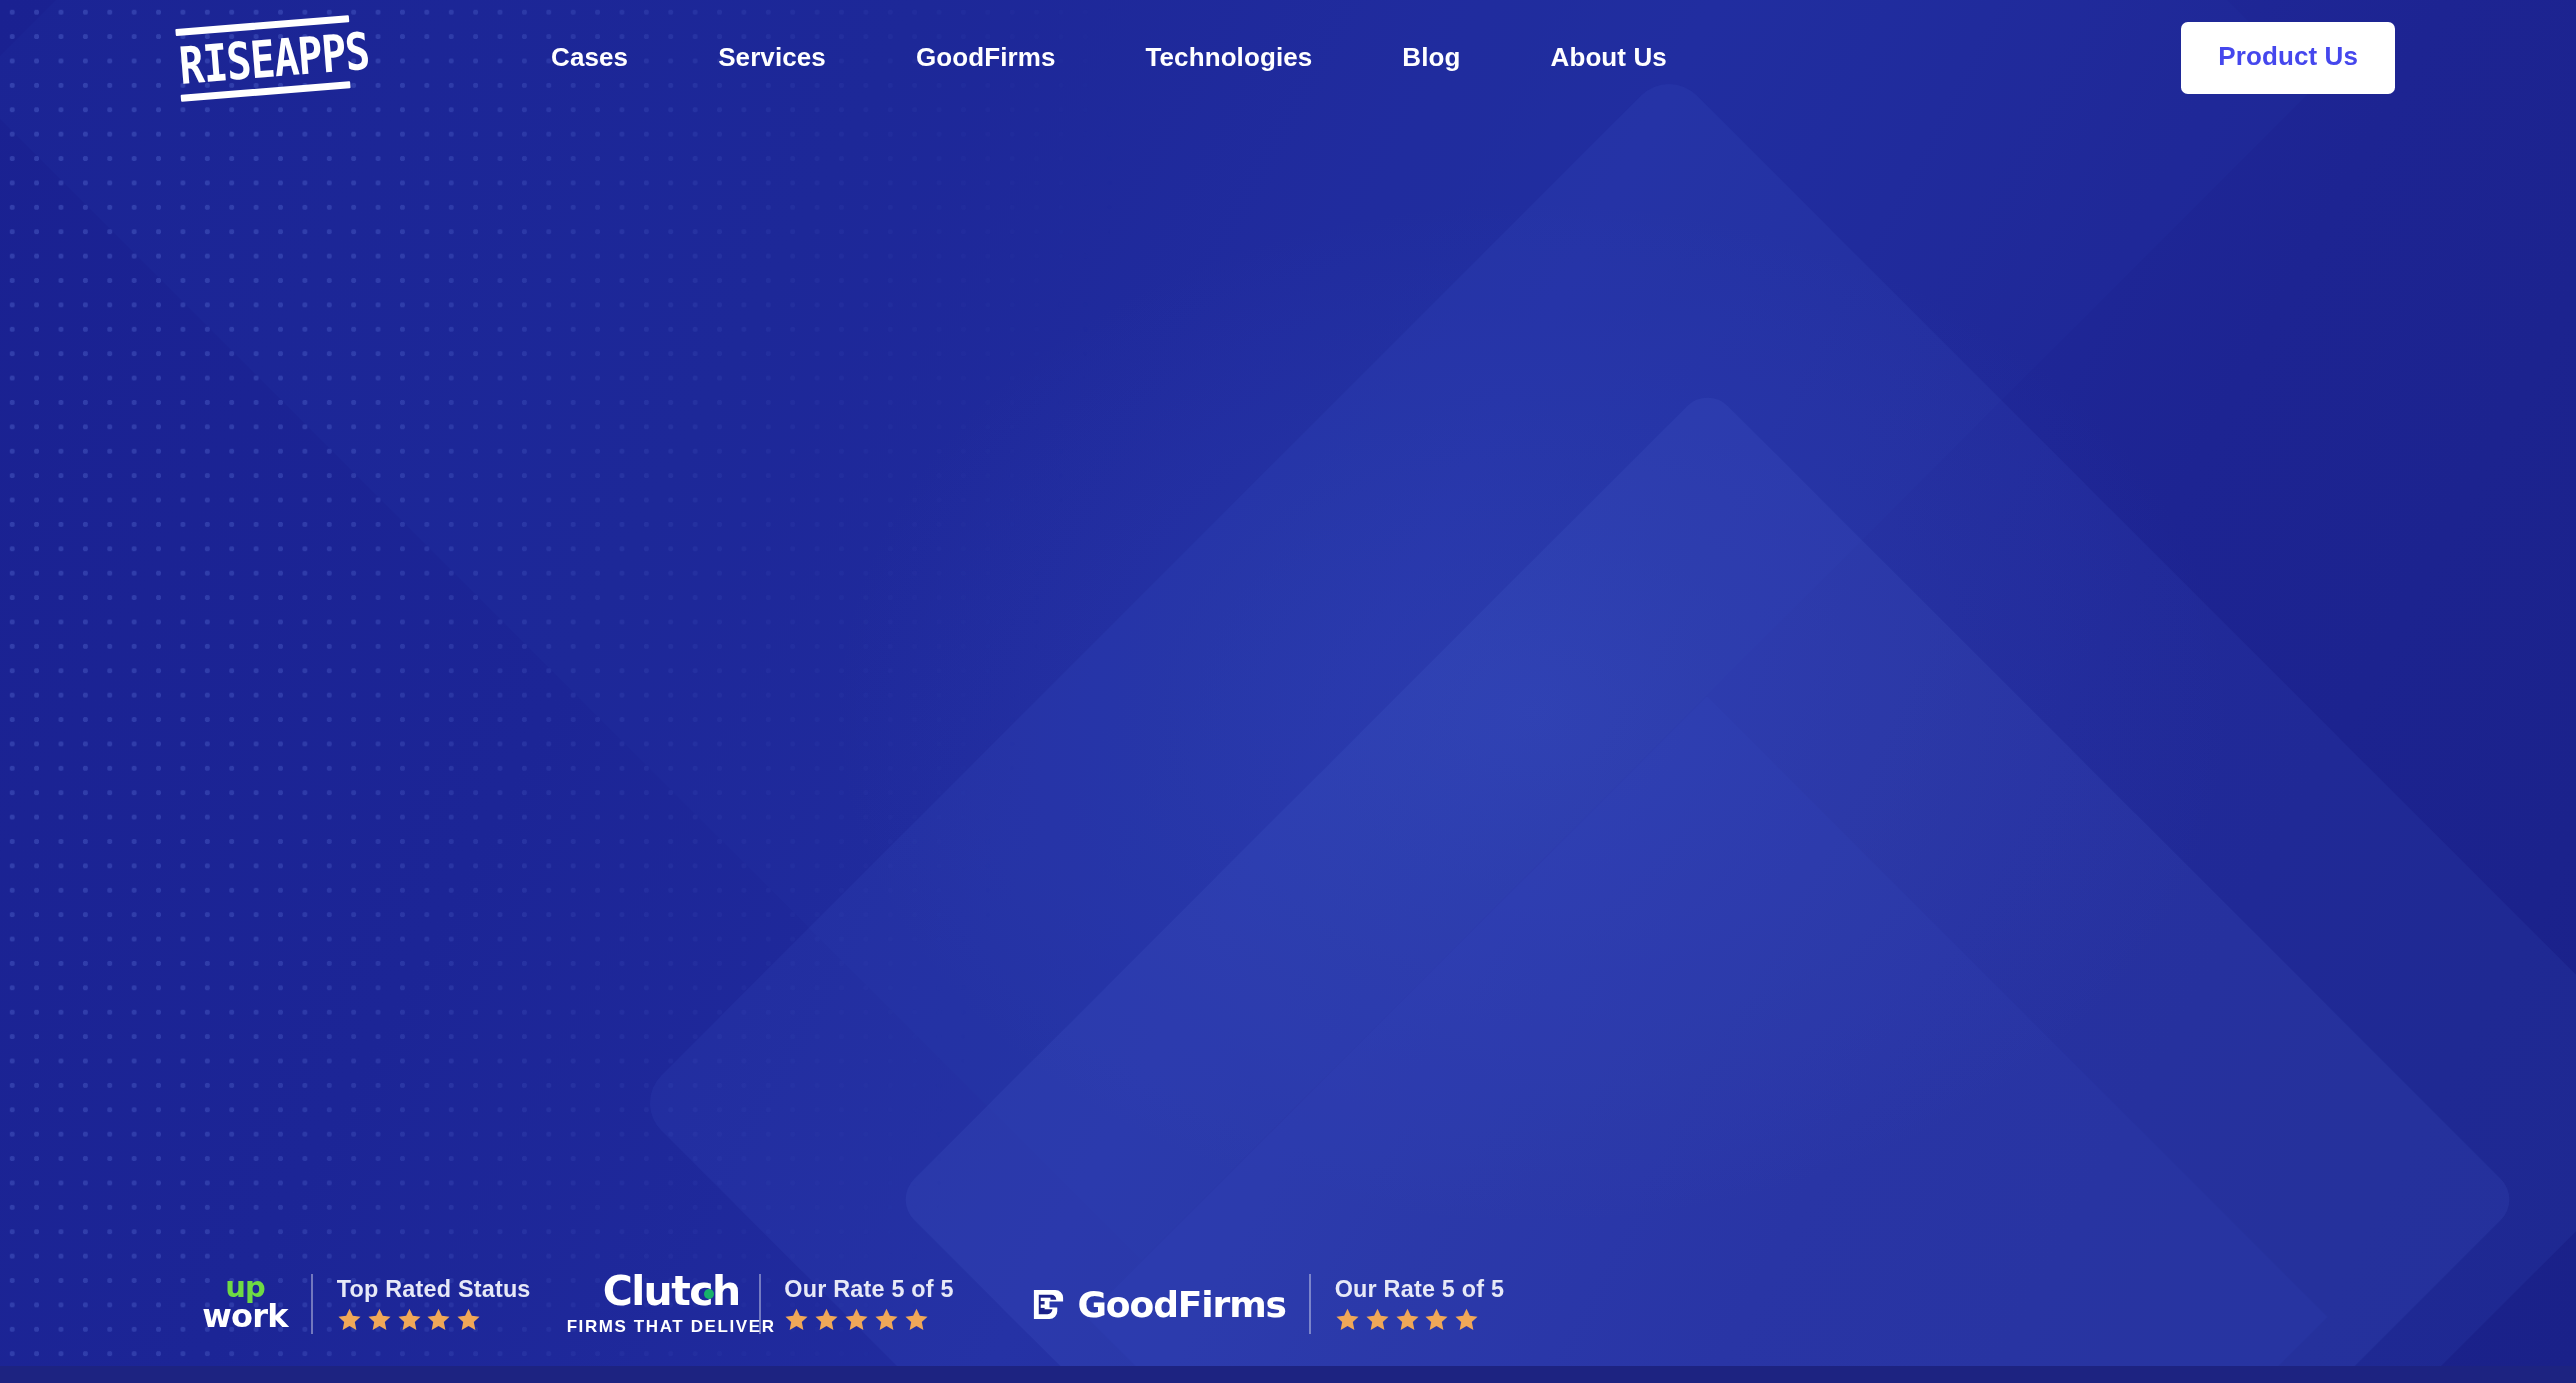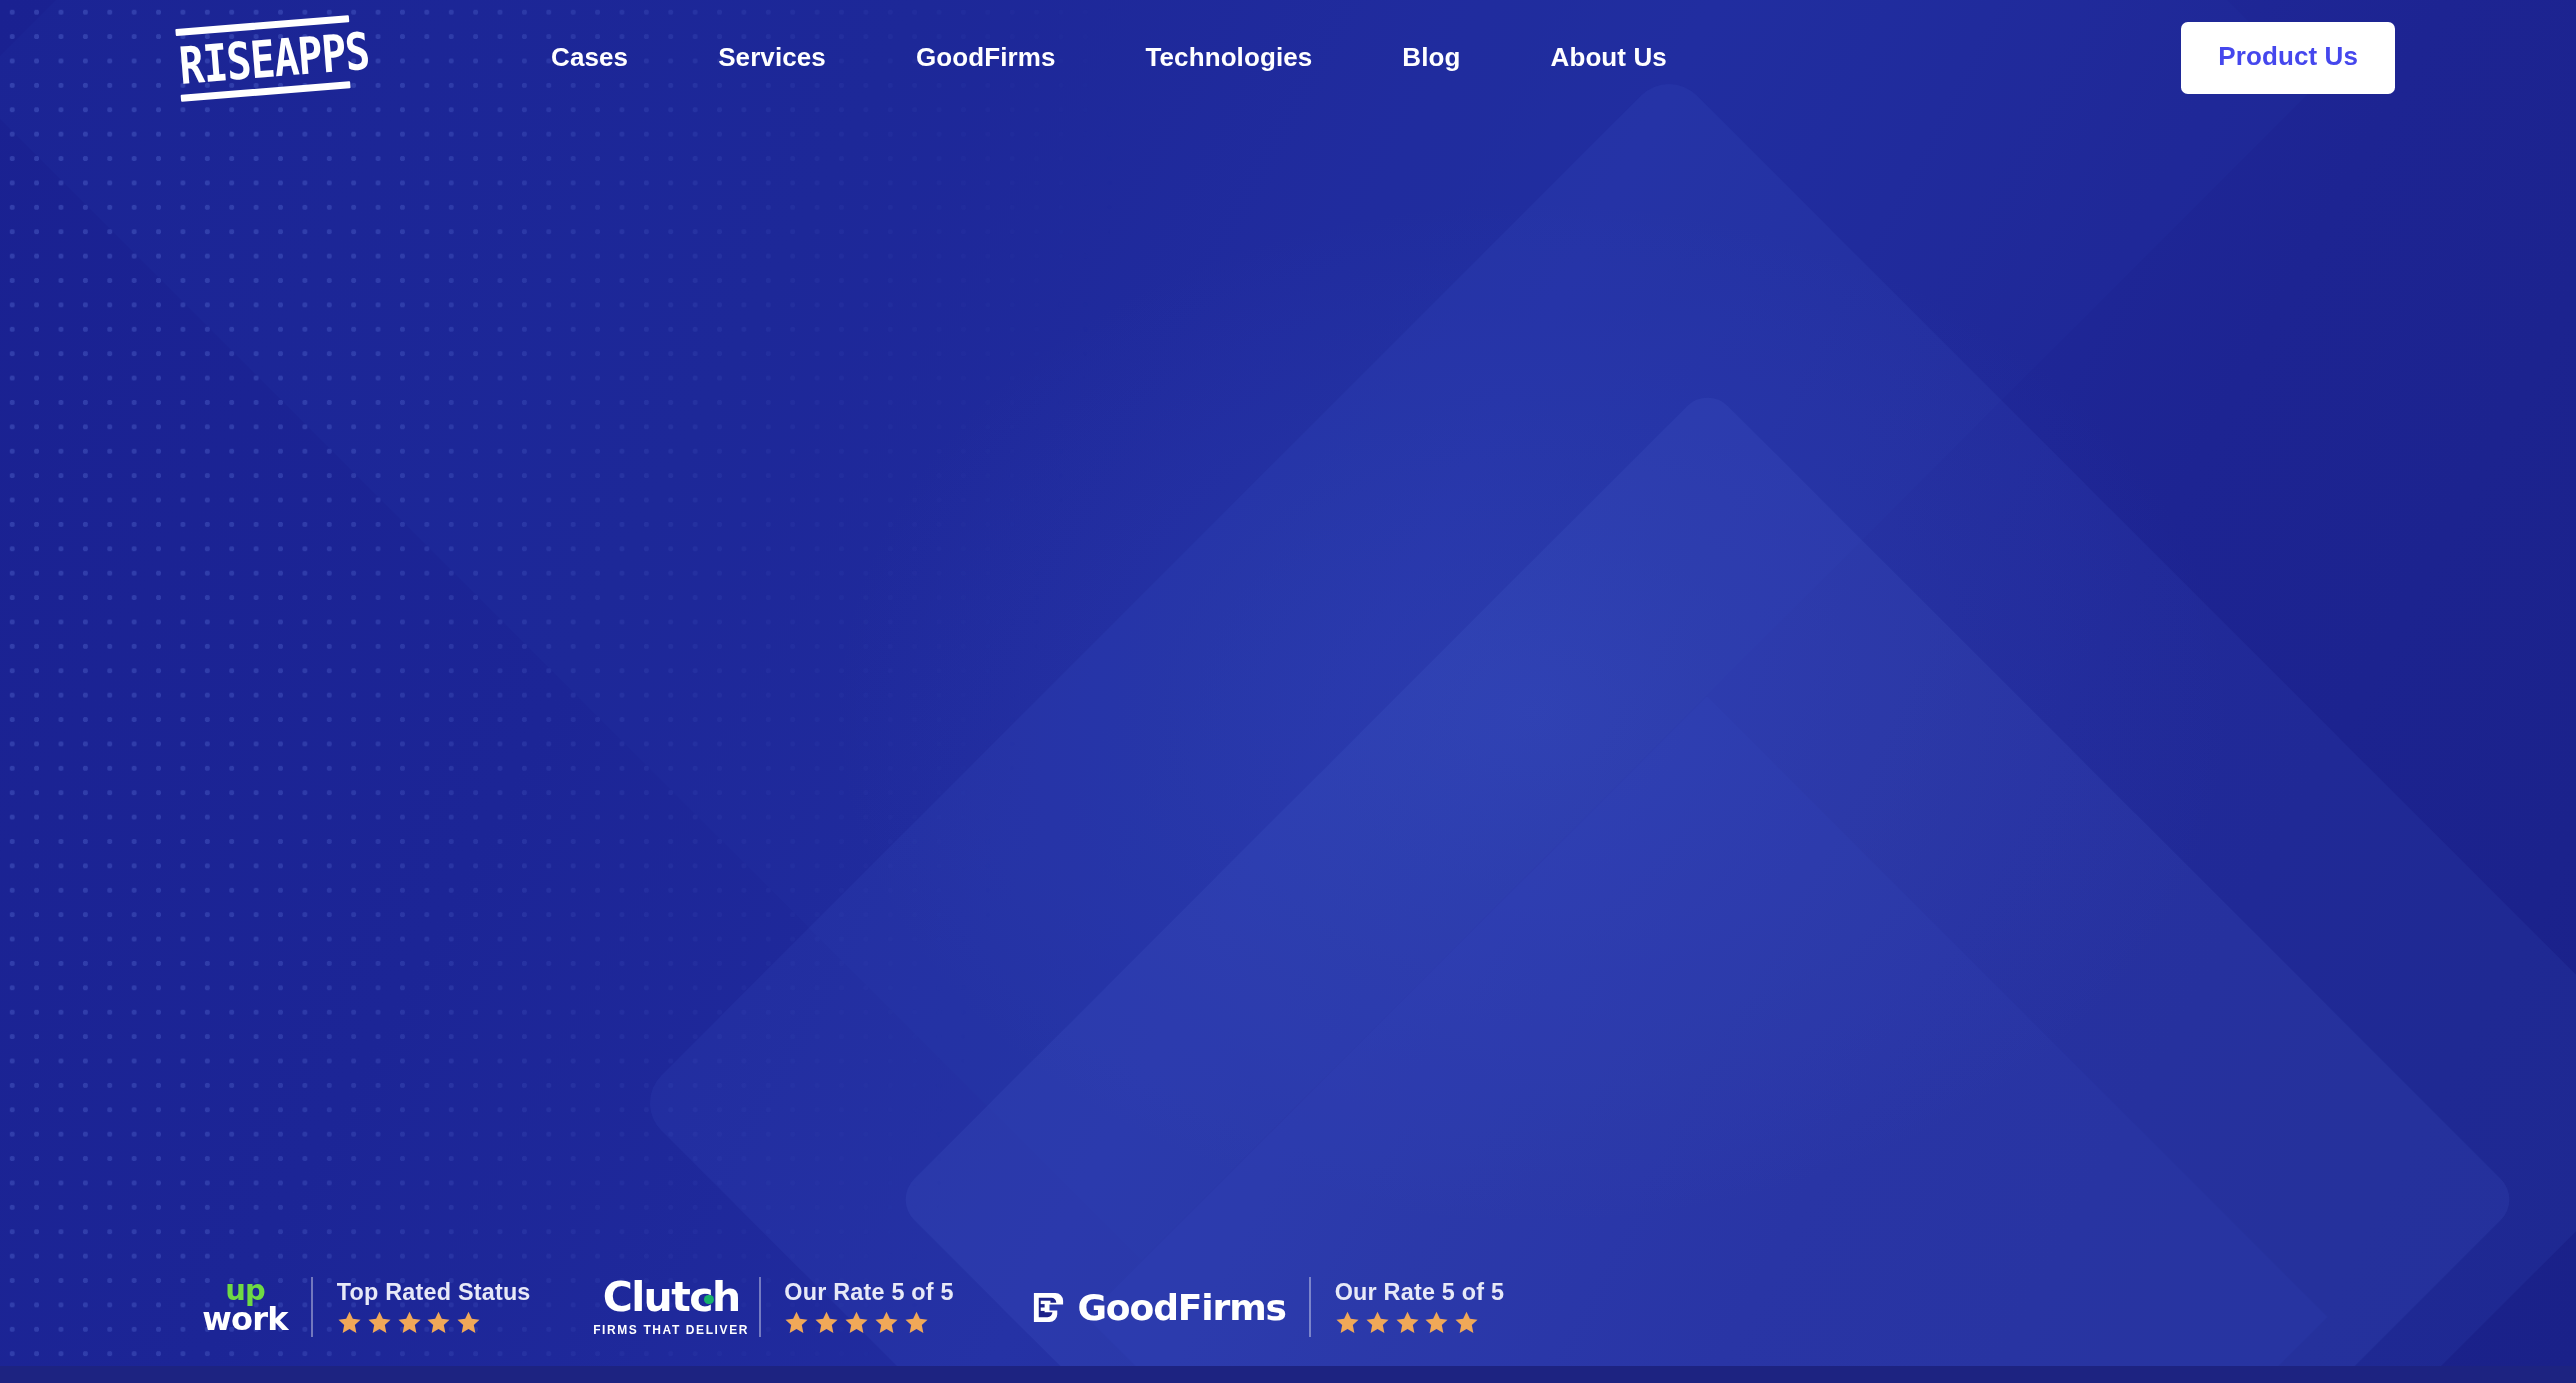--- a/index.html
+++ b/index.html
@@ -242,21 +242,21 @@
     line-height:41px; letter-spacing:-1.6px;
     font-family:"DejaVu Sans", sans-serif;
     position:relative;
   }
   .clutch-dot {
     position:absolute; right:26px; top:17.6px;
     width:9.8px; height:9.8px; border-radius:50%;
     background:#17b26a;
   }
   .clutch-tag {
-    font-size:12px; color:#ffffff; font-weight:700;
+    font-size:17px; color:#ffffff; font-weight:700;
     letter-spacing:1.6px; margin-top:4.9px;
     white-space:nowrap;
   }
 
   
   .goodfirms { display:flex; align-items:center; gap:10.7px; }
   .gf-mark {
     width:37px; height:37px;
     position:relative; flex:none;
   }

